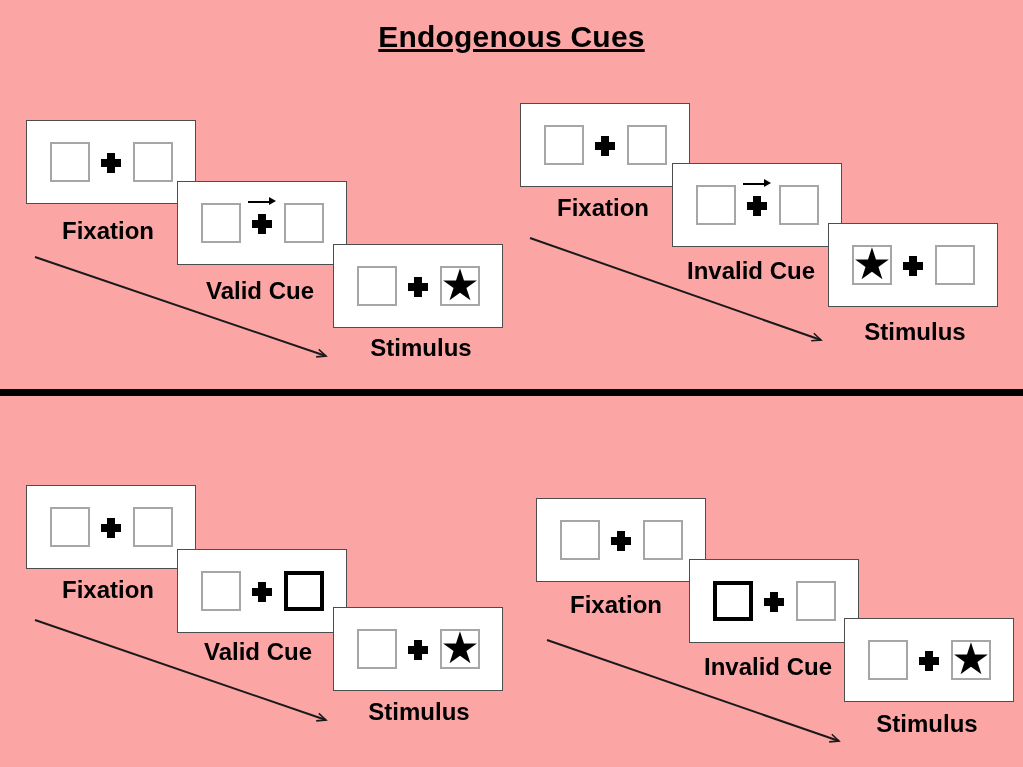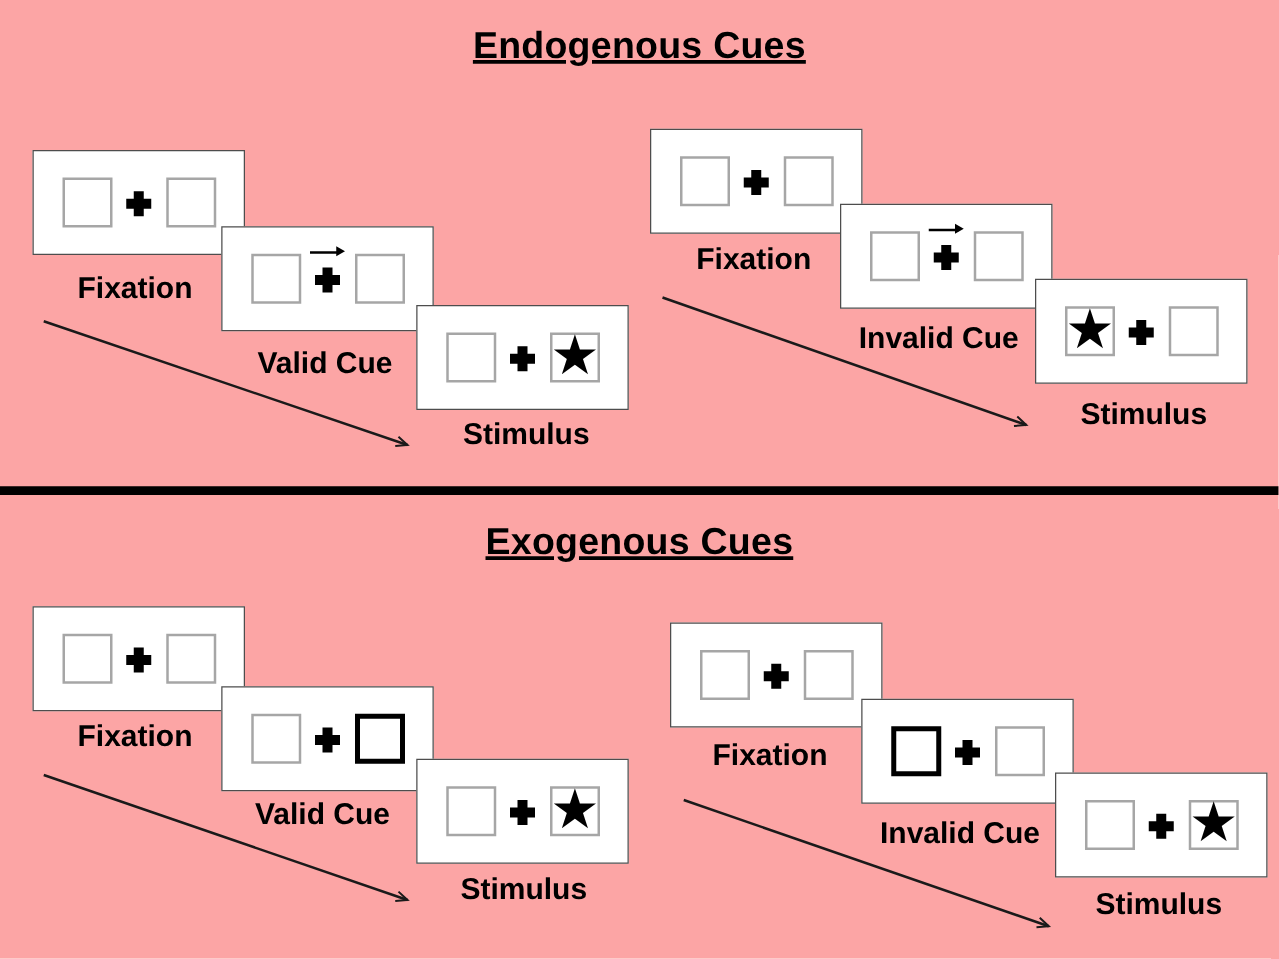--- a/index.html
+++ b/index.html
@@ -73,21 +73,20 @@
       </marker>
     </defs>
     <line x1="35" y1="257" x2="326" y2="356" stroke="#1a1a1a" stroke-width="2" marker-end="url(#ah)"></line>
     <line x1="530" y1="238" x2="821" y2="340" stroke="#1a1a1a" stroke-width="2" marker-end="url(#ah)"></line>
     <line x1="35" y1="620" x2="326" y2="720" stroke="#1a1a1a" stroke-width="2" marker-end="url(#ah)"></line>
     <line x1="547" y1="640" x2="839" y2="741" stroke="#1a1a1a" stroke-width="2" marker-end="url(#ah)"></line>
   </svg>
 
   <div class="section-title" style="top:20px">Endogenous Cues</div>
   <div class="divider"></div>
-  <div class="section-title" style="top:417px">Exogenous Cues</div>
 
   <div class="panel" style="left:26px;top:120px;z-index:1">
     <div class="box left"></div>
     <div class="plus"></div>
     <div class="box right"></div>
   </div>
   <div class="panel" style="left:177px;top:181px;z-index:2">
     <div class="box left"></div>
     <div class="cue-arrow"></div>
     <div class="plus"></div>

